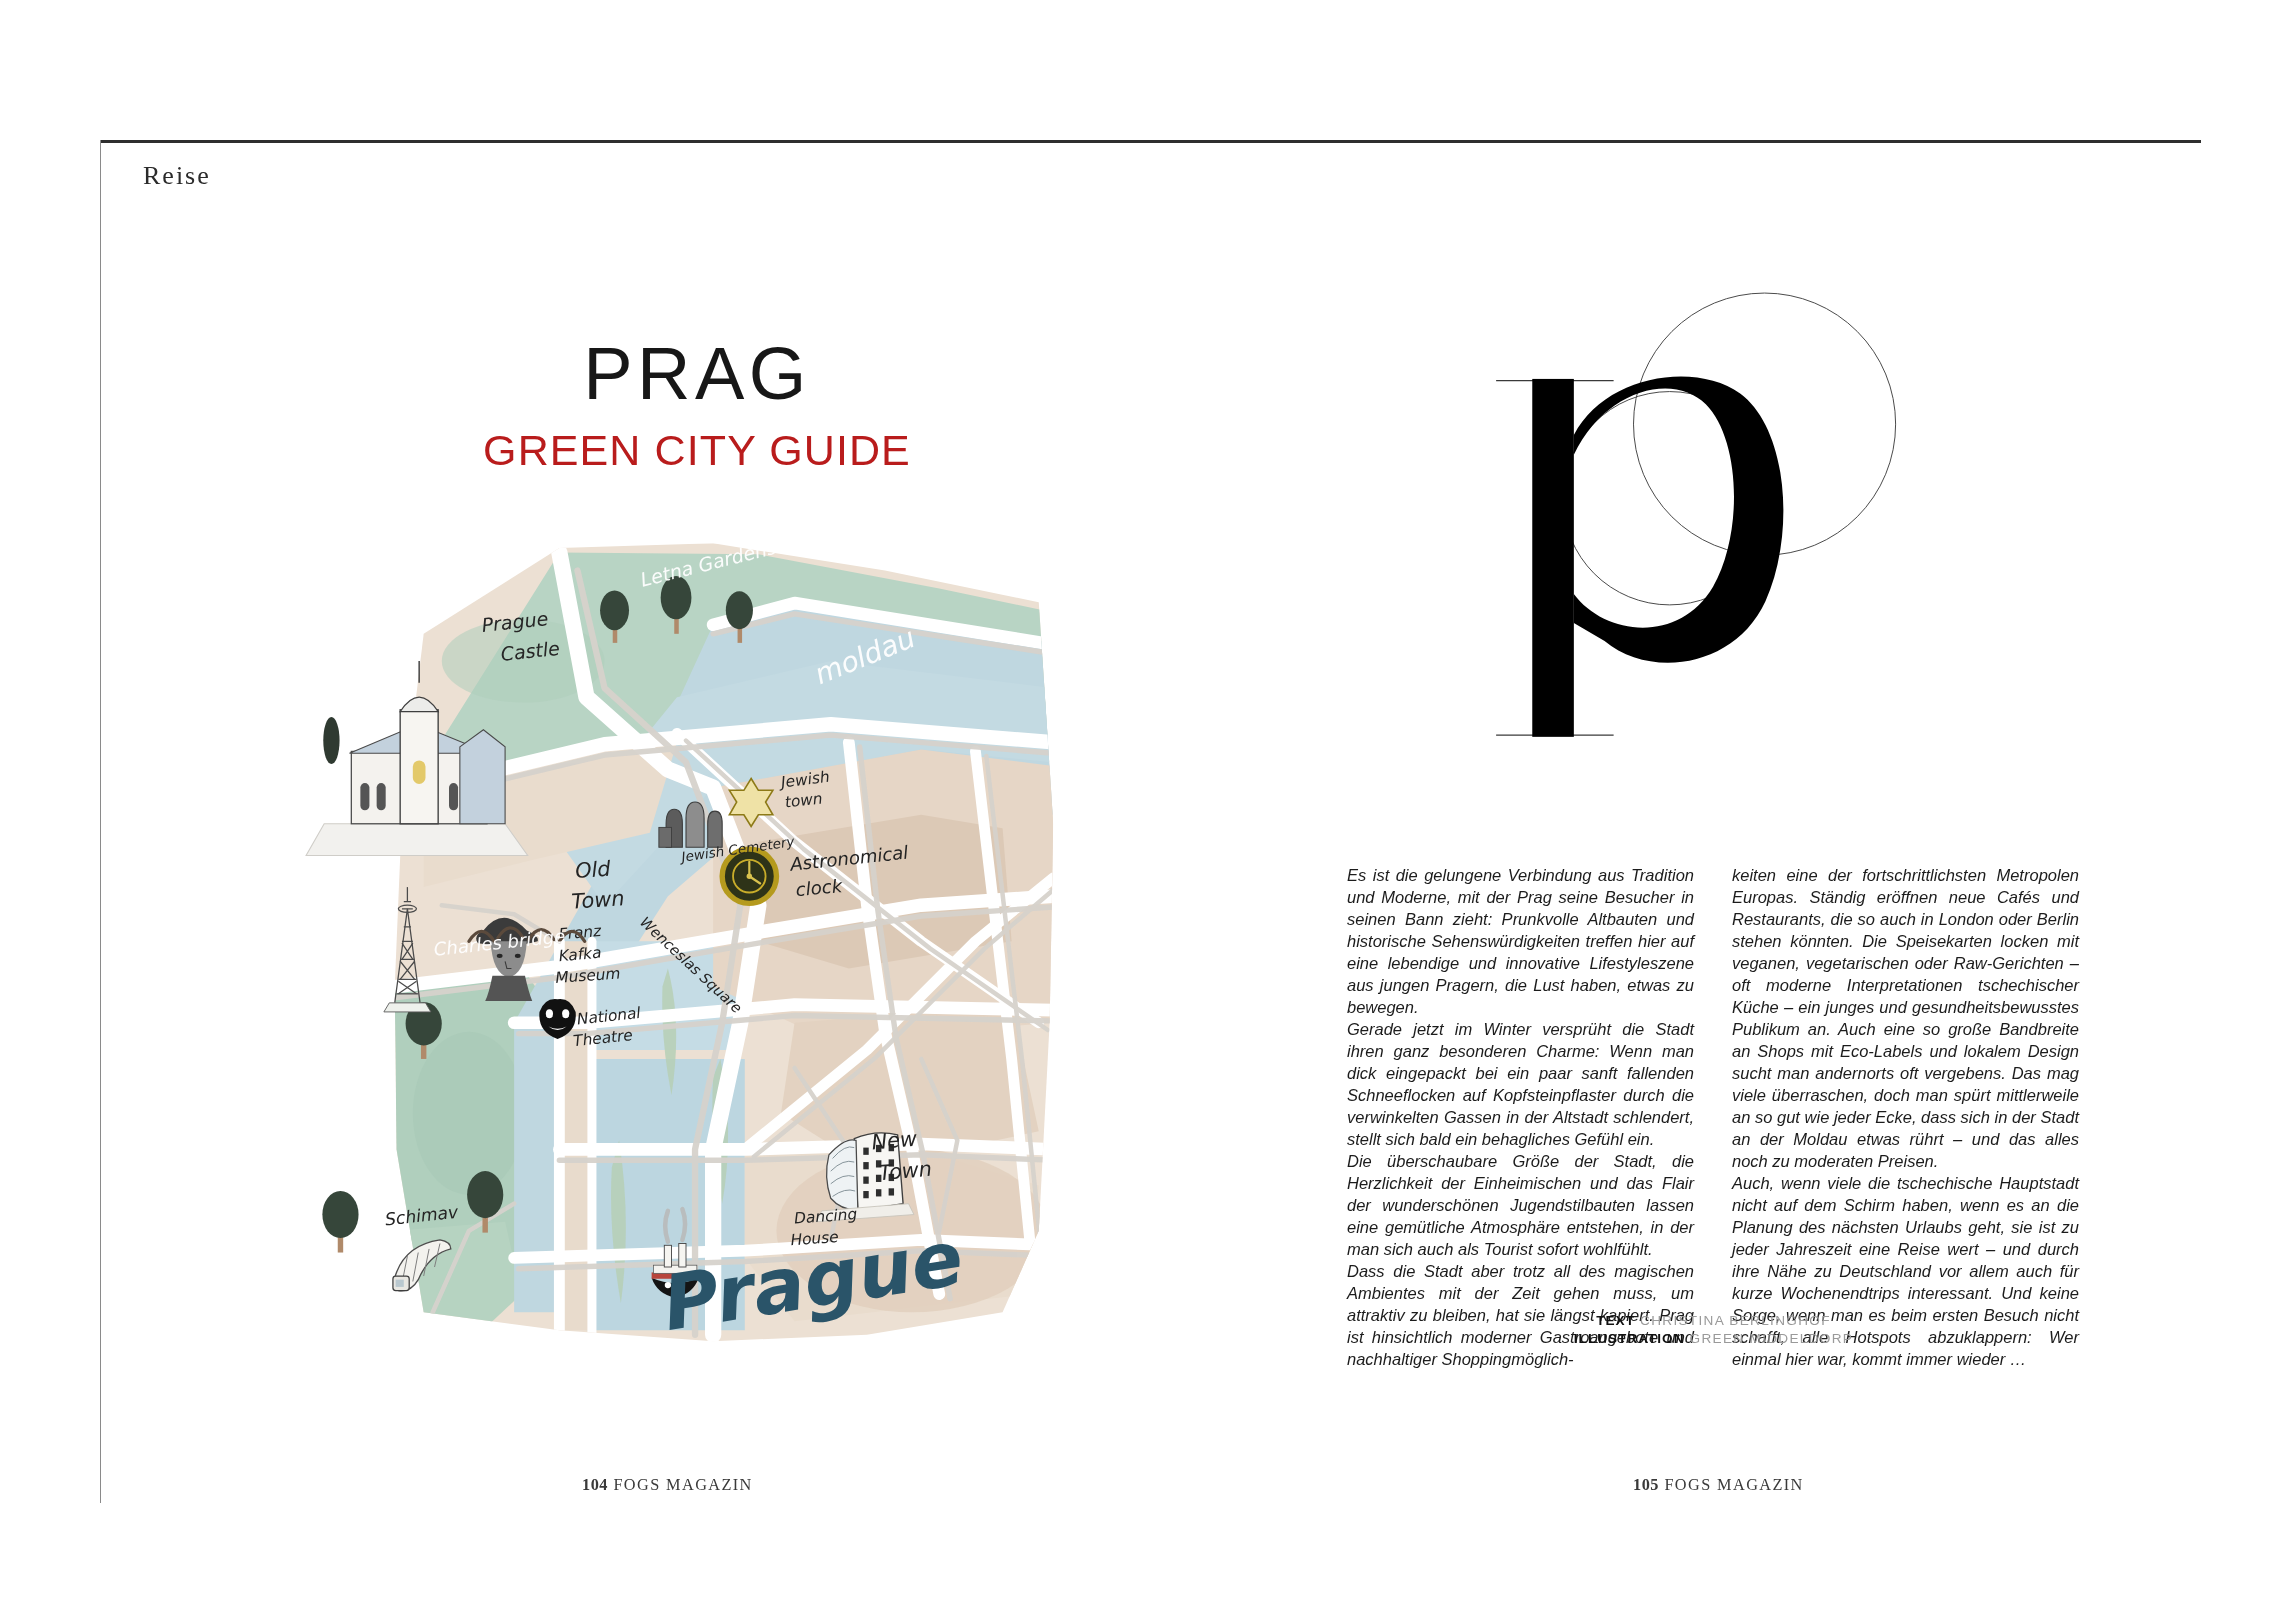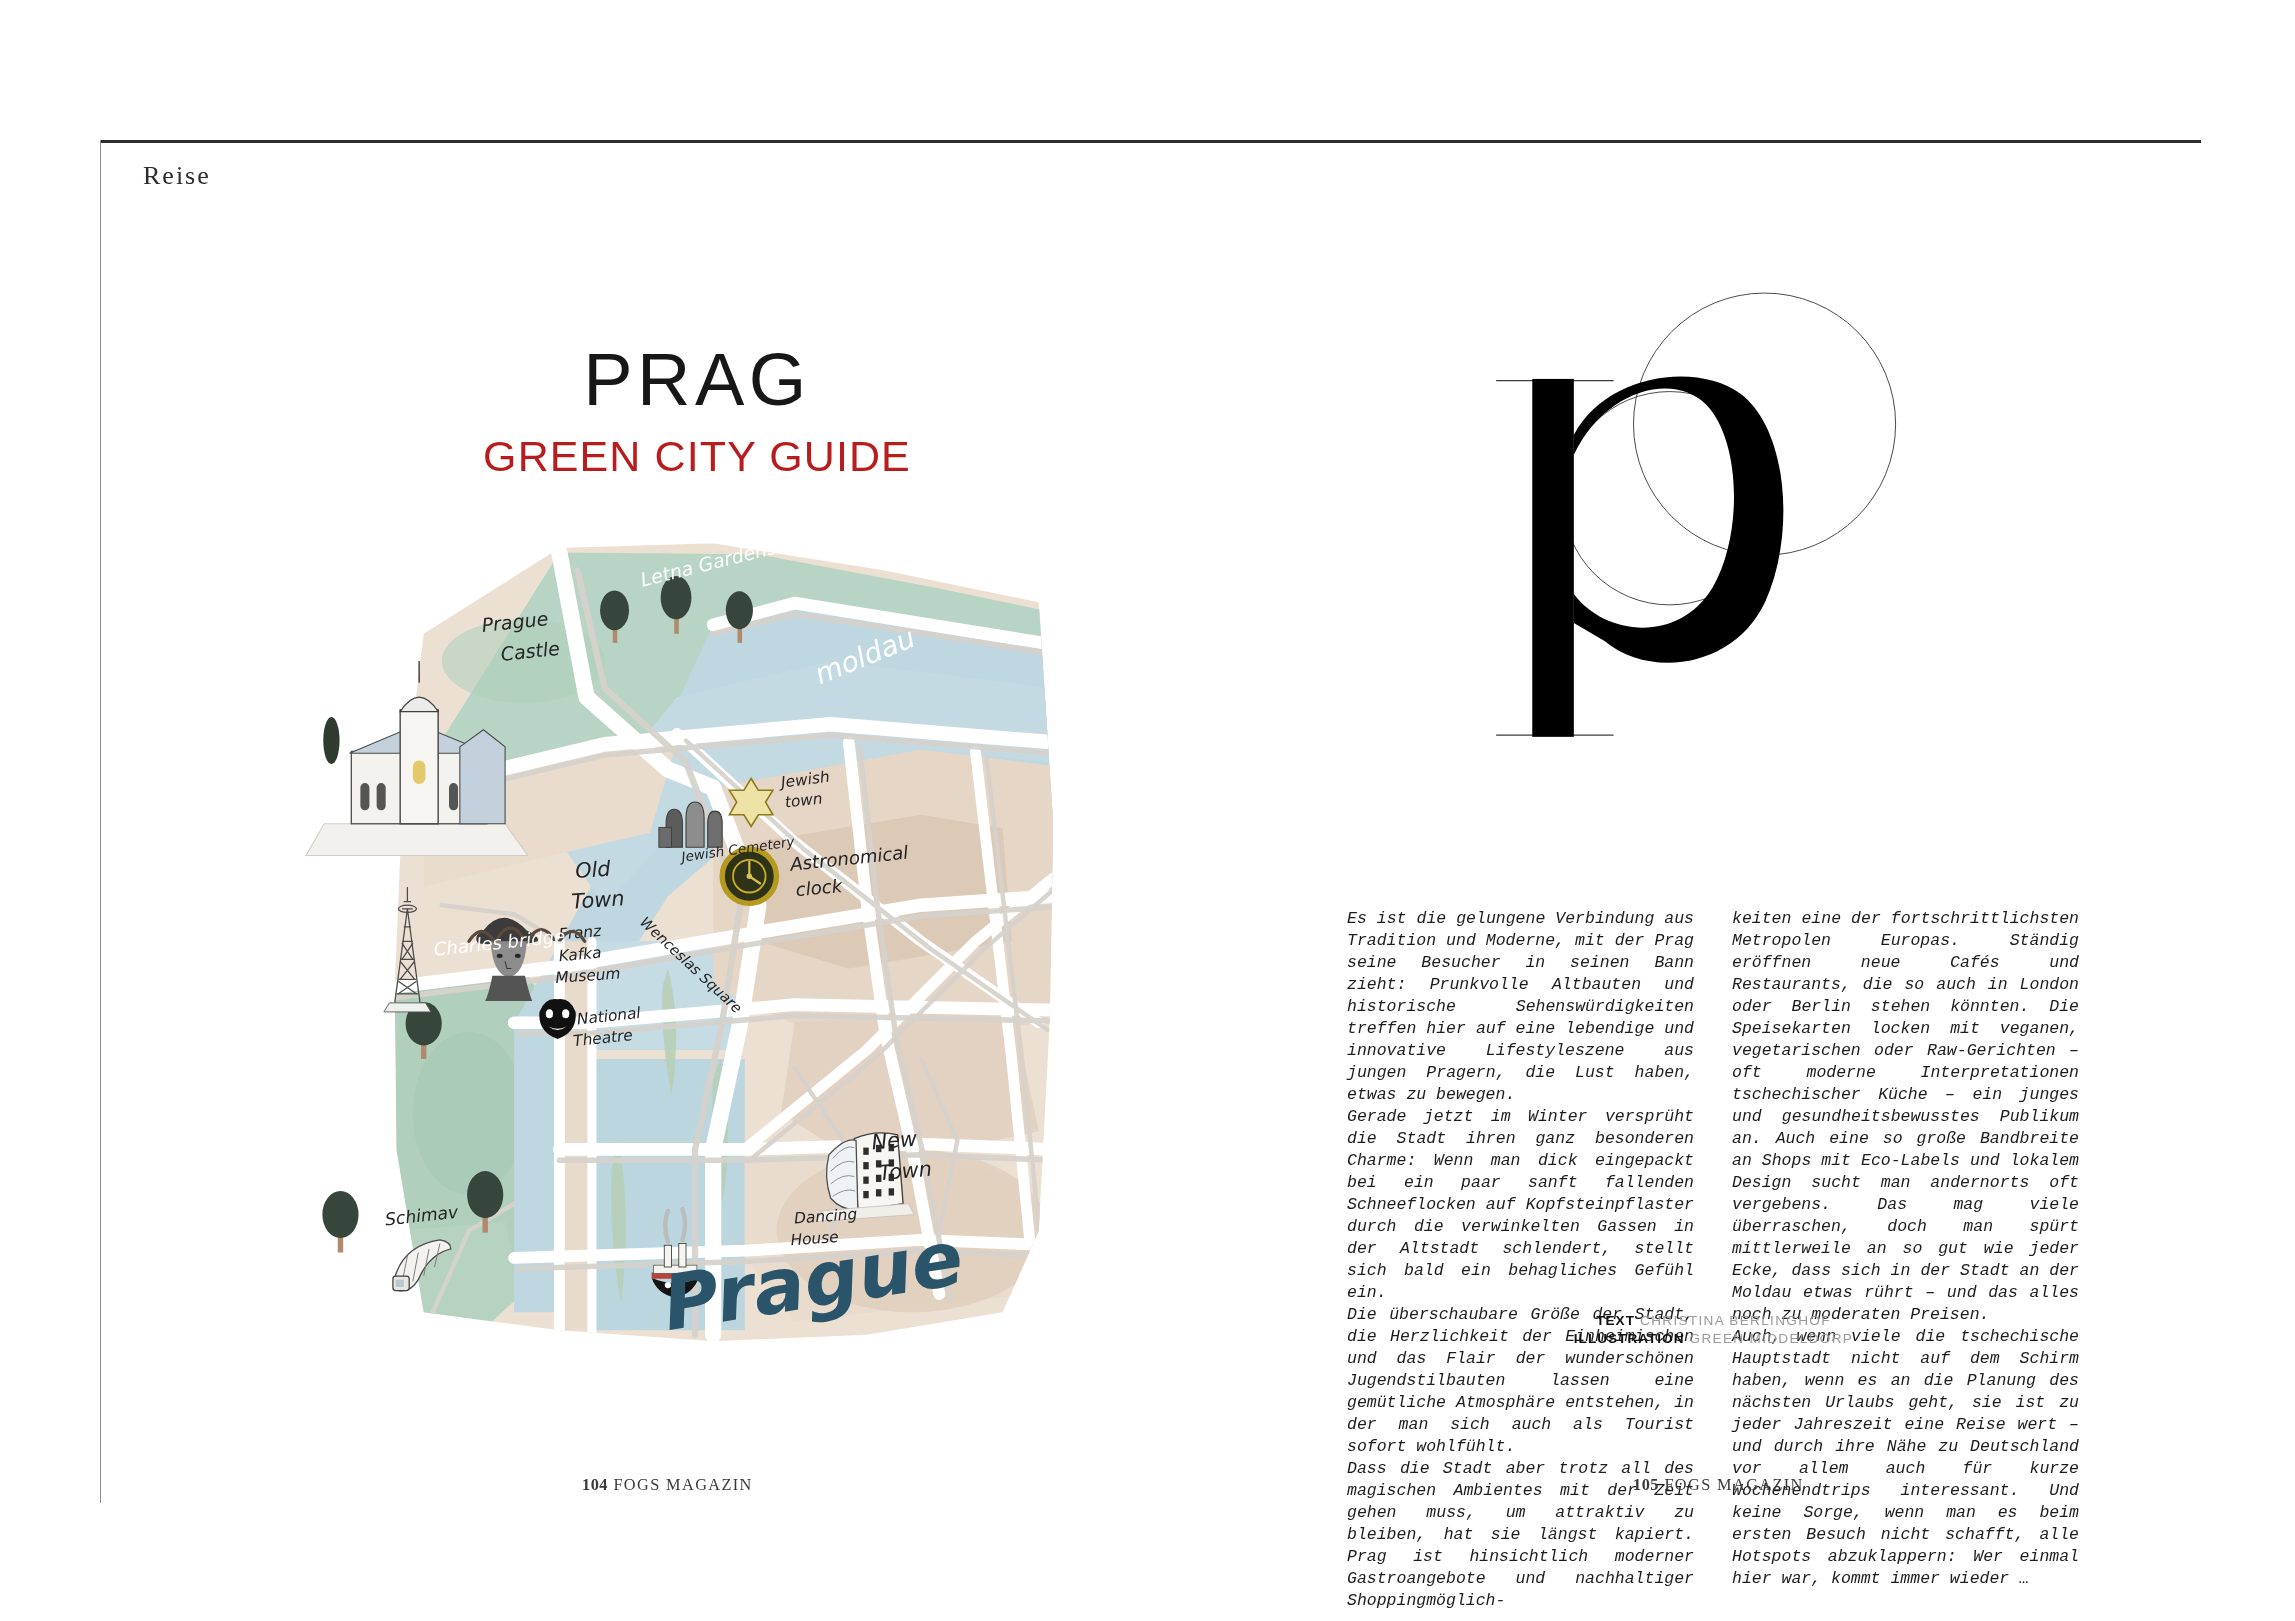--- a/index.html
+++ b/index.html
@@ -10,44 +10,44 @@
   #spread{position:absolute;inset:0;background:#fff;}
   .rule-top{position:absolute;left:100px;top:140px;width:2101px;height:2.7px;background:#2e2e2e;}
   .rule-left{position:absolute;left:100px;top:140px;width:0.9px;height:1363px;background:#8a8a8a;}
 
   
   .kicker{position:absolute;left:143px;top:161px;font-family:"Liberation Serif",serif;
           font-size:26px;letter-spacing:2px;color:#2b2b2b;}
 
   
   .headline{position:absolute;left:299px;top:333px;width:796px;text-align:center;}
-  .headline h1{margin:10px;font-size:74px;font-weight:400;letter-spacing:4.5px;color:#171717;line-height:1;}
+  .headline h1{margin:4px;font-size:74px;font-weight:400;letter-spacing:4.5px;color:#171717;line-height:1;}
   .headline h2{margin:18px 0 0 0;font-size:43px;font-weight:300;letter-spacing:1.1px;color:#b91c1c;line-height:1;}
 
   
   #map-wrap{position:absolute;left:288px;top:516px;width:796px;height:905px;}
   #map-wrap svg{display:block;width:100%;height:100%;}
   .hand{font-family:"DejaVu Sans",sans-serif;font-style:italic;}
 
   
   .folio{position:absolute;font-family:"Liberation Serif",serif;font-size:16.3px;
          letter-spacing:1.4px;color:#3a3a3a;white-space:nowrap;}
   .folio b{font-weight:700;letter-spacing:0.5px;}
   .folio-left{left:582px;top:1475px;}
   .folio-right{left:1633px;top:1475px;}
 
   
   #dropcap{position:absolute;left:1469px;top:261px;width:470px;height:507px;}
   #dropcap svg{display:block;width:100%;height:100%;}
 
   .bodycols{position:absolute;left:1347px;top:864px;width:733px;height:425px;
             display:flex;gap:38px;}
-  .col{width:347px;font-family:Liberation Mono, monospace;font-style:italic;
+  .col{width:347px;font-family:Liberation Sans, sans-serif;font-style:italic;
        font-size:16.5px;line-height:22px;color:#1c1c1c;text-align:justify;
-       text-justify:inter-word;hyphens:manual;margin-top:44px;}
+       text-justify:inter-word;hyphens:manual;}
   .col p{margin:0;}
 
   .credits{position:absolute;left:1347px;top:1312px;width:733px;text-align:center;
            font-size:13.6px;letter-spacing:1.3px;line-height:18px;color:#9a9a9a;}
   .credits .lbl{font-weight:700;color:#111;letter-spacing:1px;}
 </style>
 </head>
 <body>
 
 <div id="spread">

